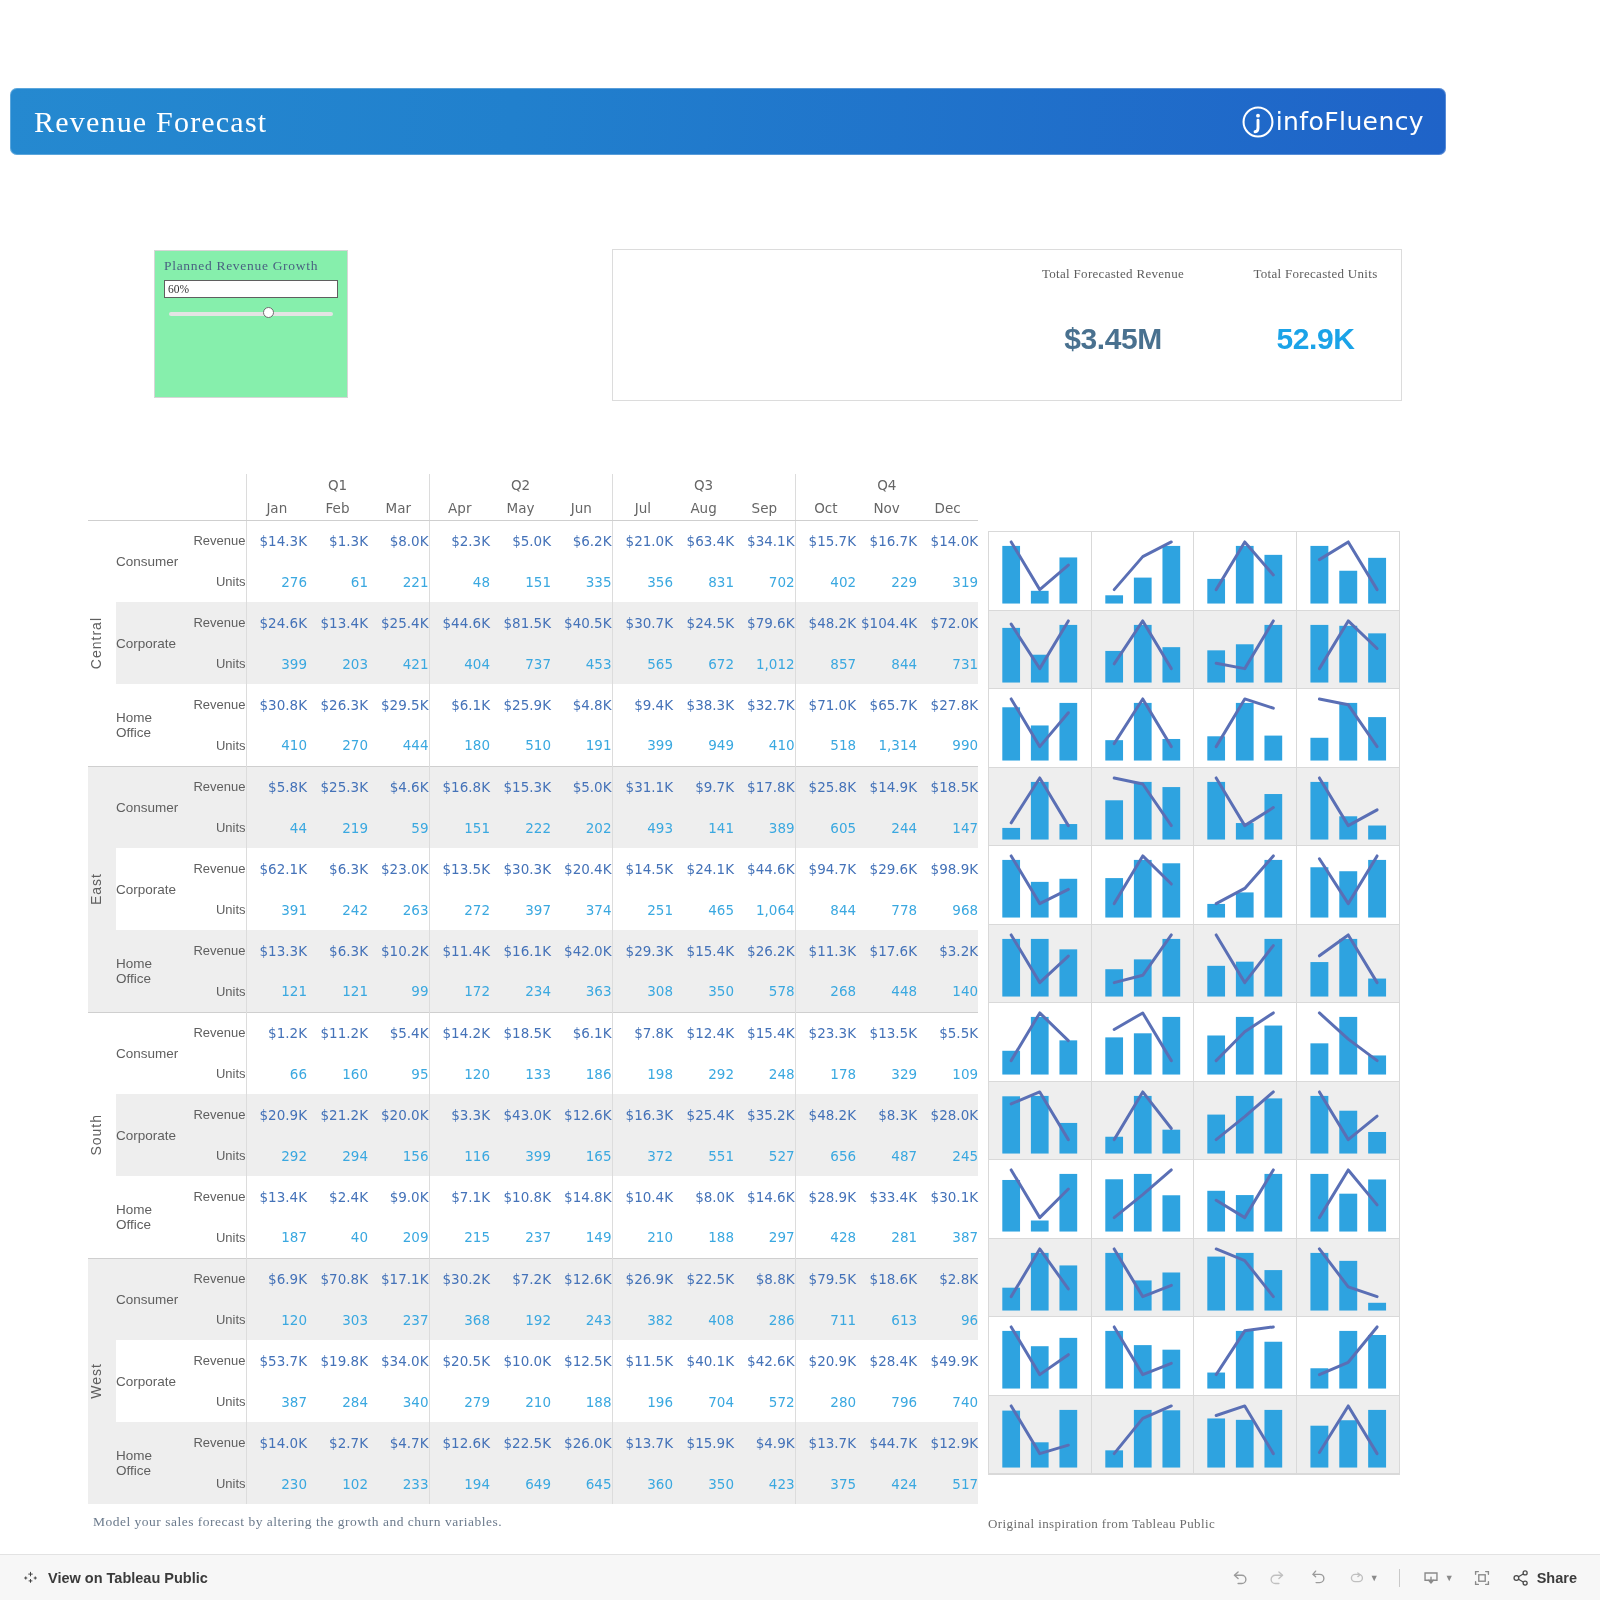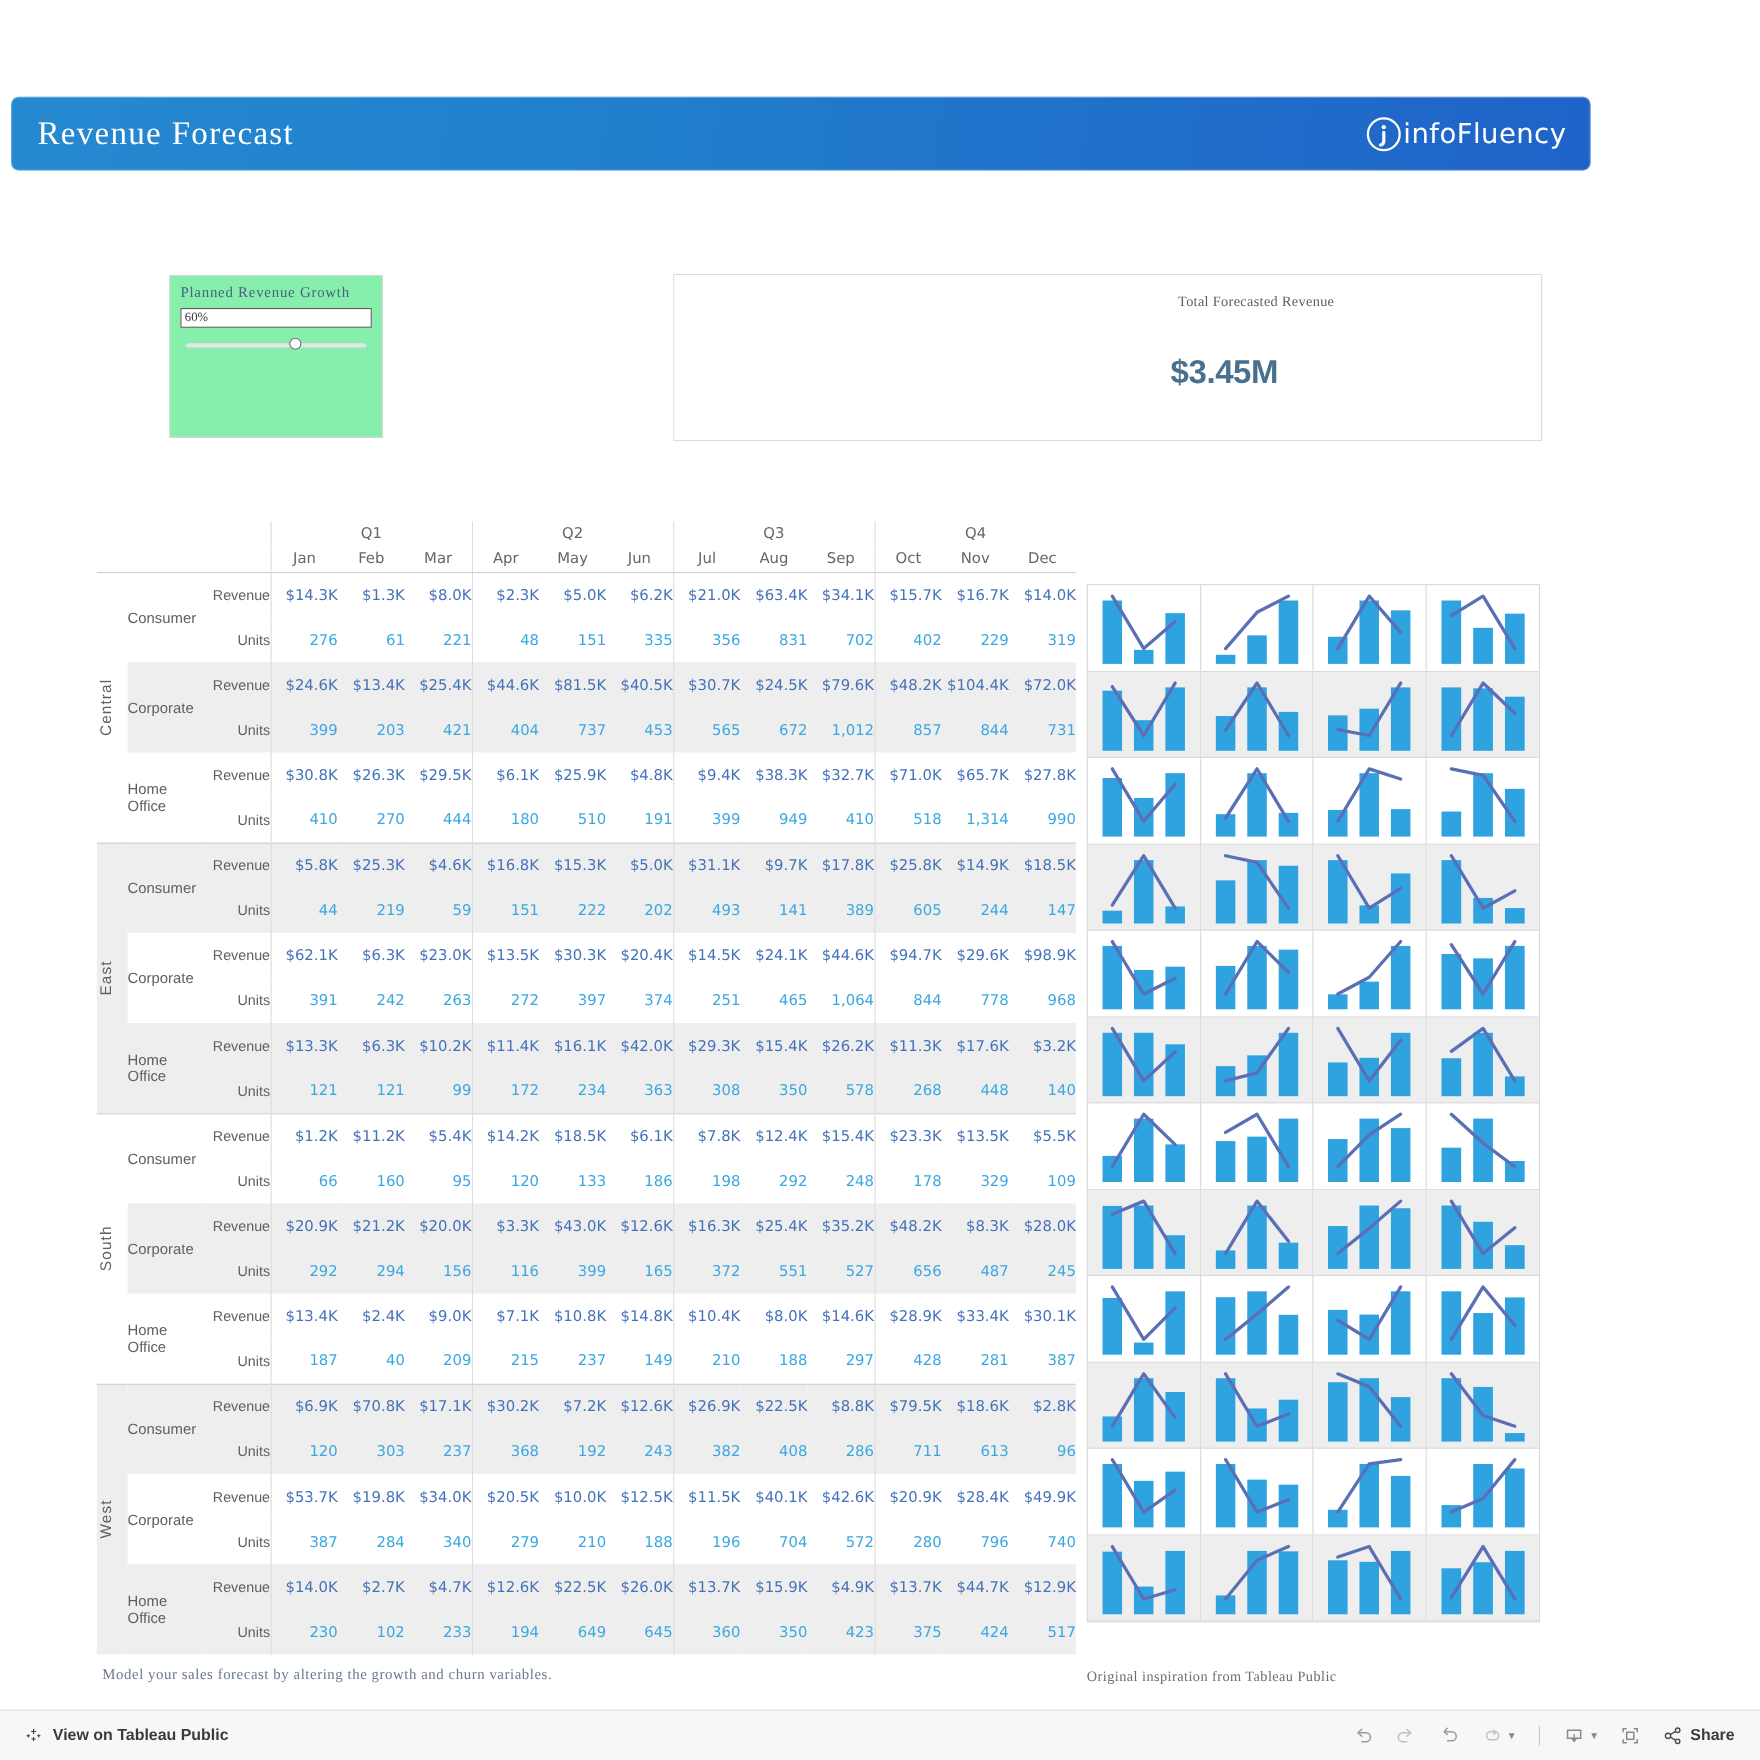--- a/index.html
+++ b/index.html
@@ -60,21 +60,21 @@
   }
 
   
   #kpi-panel {
     position: absolute; left: 612px; top: 249px; width: 790px; height: 152px;
     border: 1px solid #dcdcdc; background: #fff;
   }
   .kpi { position: absolute; text-align: center; }
   .kpi-label {
     font-family: "Liberation Serif", serif; font-size: 13px; color: #5e5e5e;
-    letter-spacing: .3px; white-space: nowrap; text-align: right;
+    letter-spacing: .3px; white-space: nowrap;
   }
   .kpi-value { margin-top: 40px; font-size: 30px; font-weight: bold; letter-spacing: -.4px; }
   #kpi-revenue { left: 400px; top: 16px; width: 200px; }
   #kpi-units   { left: 620px; top: 16px; width: 165px; }
 
   
   #crosstab {
     position: absolute; left: 88px; top: 474px; width: 890px;
   }
   table.xtab { border-collapse: collapse; width: 890px; table-layout: fixed; }
@@ -179,20 +179,24 @@
       <div class="slider-track"></div>
       <div class="slider-knob" id="knob-growth" style="left: 98.74px;"></div>
     </div>
   </div>
 
 
   <div id="kpi-panel">
     <div class="kpi" id="kpi-revenue">
       <div class="kpi-label">Total Forecasted Revenue</div>
       <div class="kpi-value" id="kpival-rev" style="color: rgb(73, 113, 143);">$3.45M</div>
+    </div>
+    <div class="kpi" id="kpi-units">
+      <div class="kpi-label">Total Forecasted Units</div>
+      <div class="kpi-value" id="kpival-uni" style="color: rgb(27, 163, 232);">52.9K</div>
     </div>
   </div>
 
   <div id="crosstab">
     <table class="xtab">
       <colgroup>
         <col class="col-rowhdr">
           <col class="col-seg">
           <col class="col-meas">
         <col class="col-mon">

